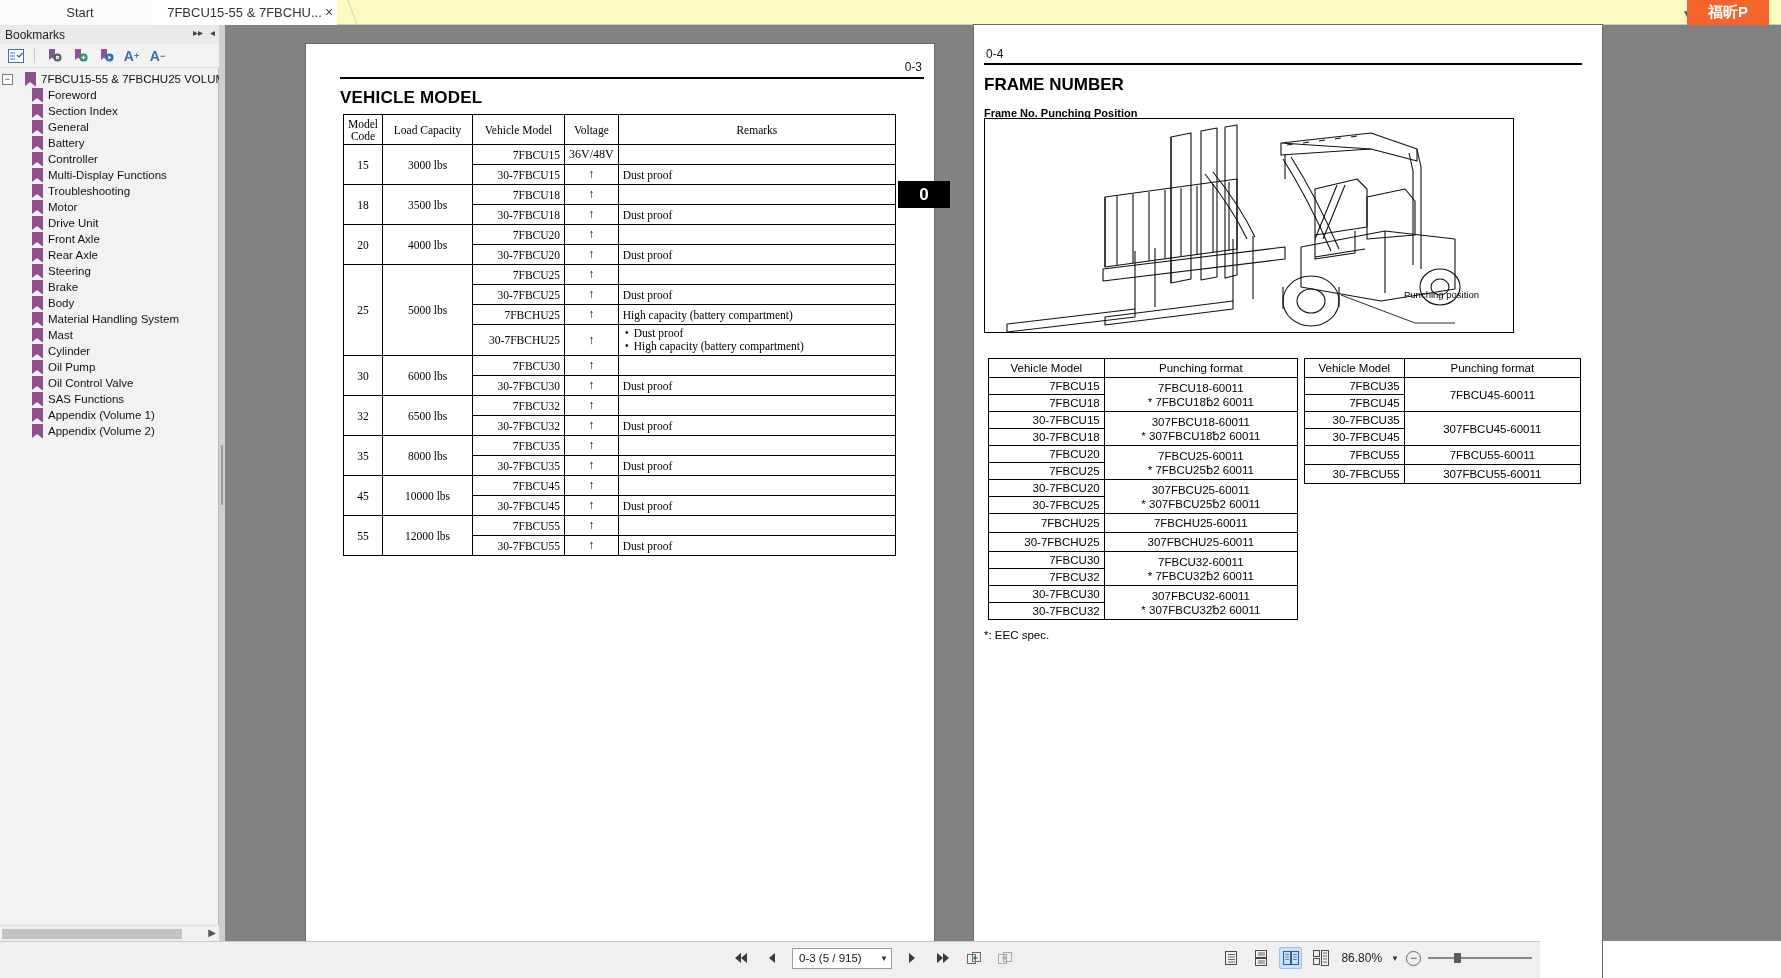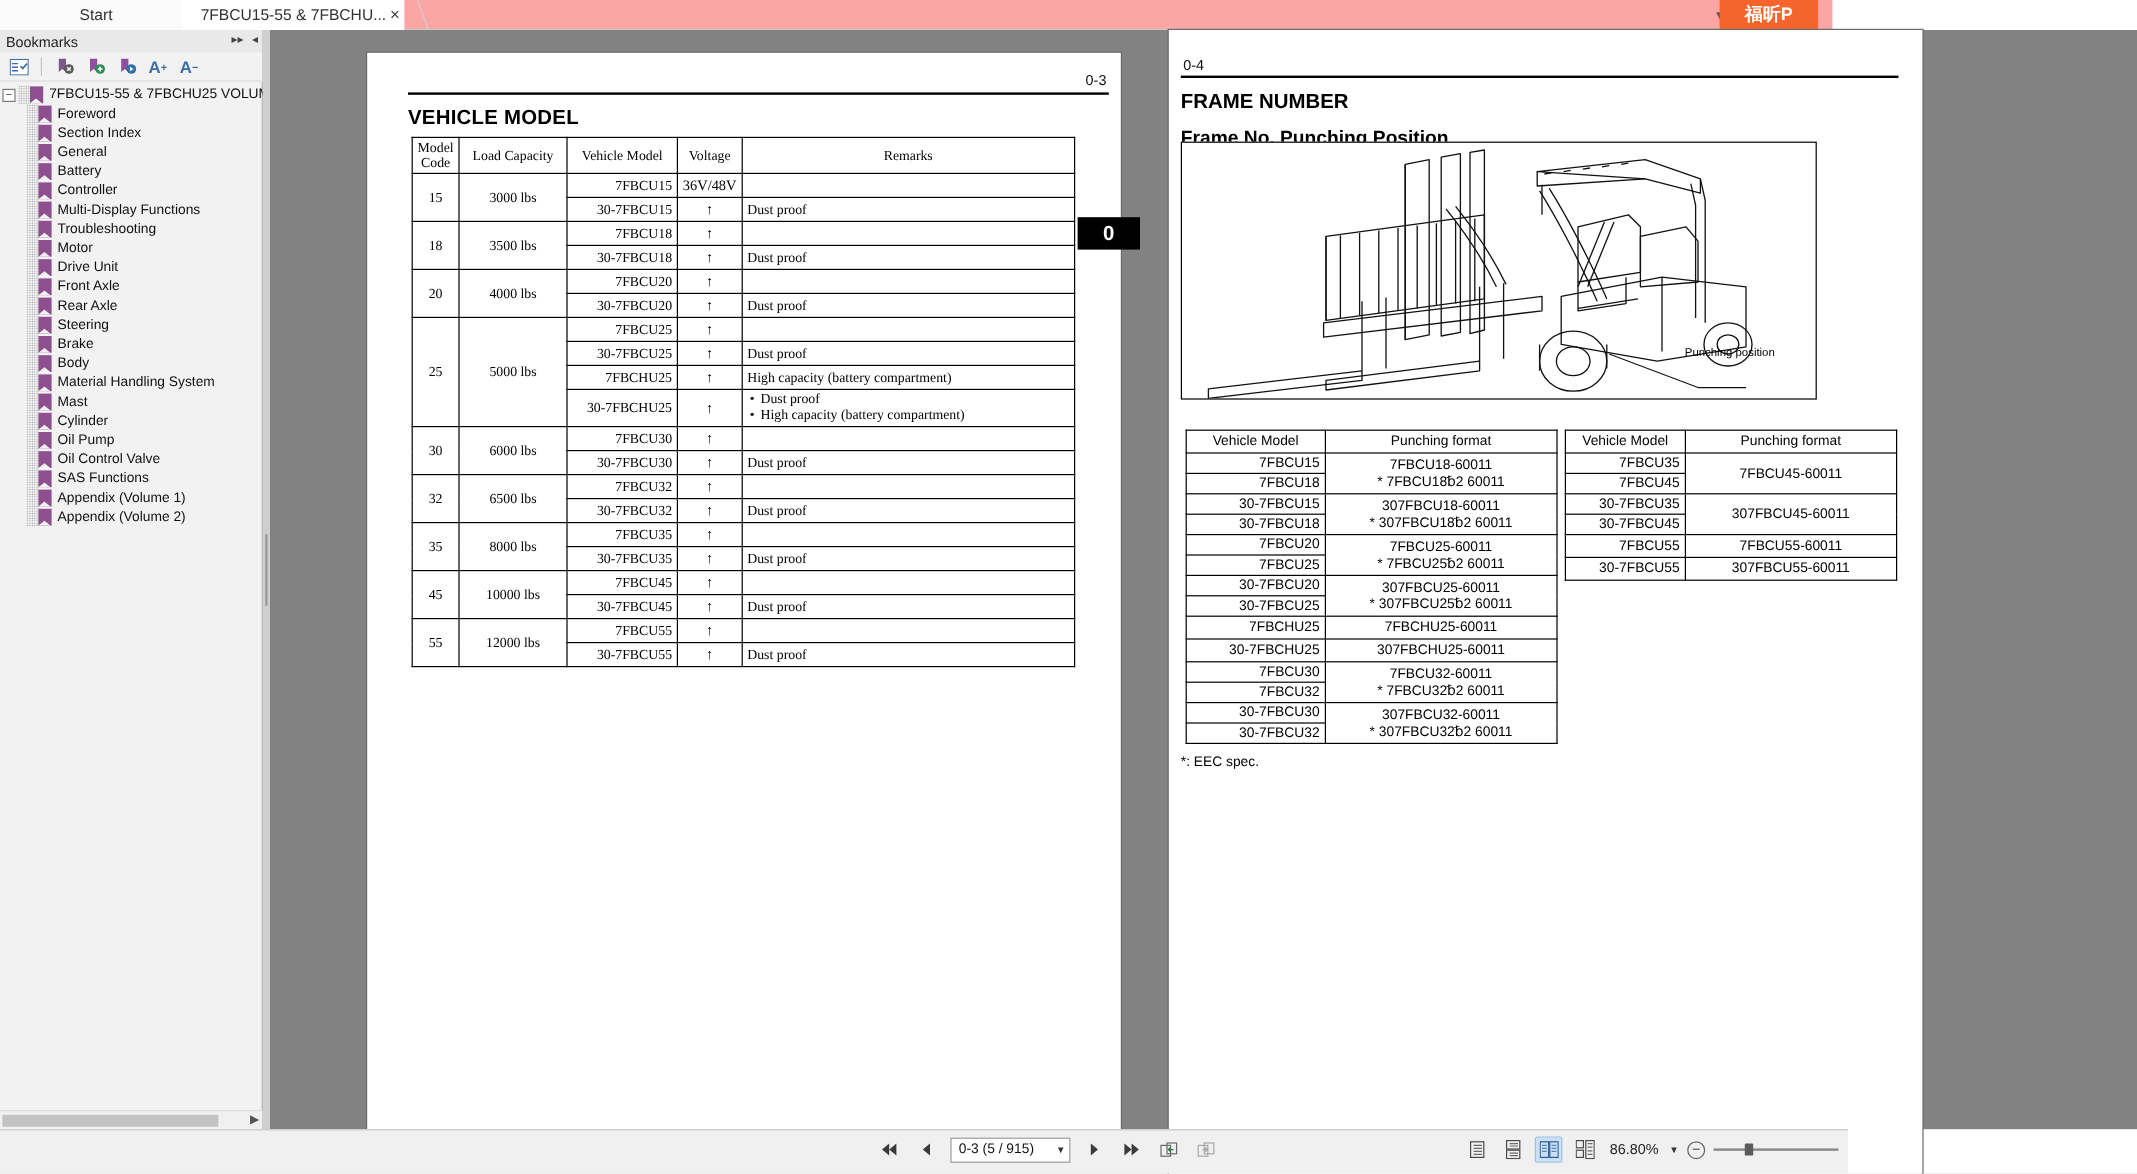--- a/index.html
+++ b/index.html
@@ -7,22 +7,22 @@
     margin: 0; padding: 0;
     width: 1781px; height: 978px;
     overflow: hidden;
     font-family: "Liberation Sans", sans-serif;
     background: #ffffff;
   }
   #app { position: relative; width: 1781px; height: 978px; }
 
   
   .tabbar {
-    position: absolute; left: 0; top: 0; width: 1527px; height: 25px;
-    background: #fca5a5; border-bottom: 1px solid #c8c8c8;
+    position: absolute; left: 0; top: 0; width: 1781px; height: 25px;
+    background: #fef9c3; border-bottom: 1px solid #c8c8c8;
   }
   .tab {
     position: absolute; top: 0; height: 25px;
     display: flex; align-items: center; justify-content: center;
     font-size: 13px; color: #333;
     background: #fbfbfb;
   }
   .tab.start { left: 0; width: 160px; }
   .tab.doc   { left: 152px; width: 185px; background: #ffffff; }
   .tab-sep {
@@ -188,21 +188,21 @@
   .hdr-rule-r {
     position: absolute; left: 10px; right: 20px; top: 38px;
     height: 2px; background: #000;
   }
   .h1r {
     position: absolute; left: 10px; top: 50px;
     font-size: 17px; font-weight: bold; color: #000;
   }
   .h2r {
     position: absolute; left: 10px; top: 82px;
-    font-size: 16px; font-weight: bold; color: #000;
+    font-size: 11px; font-weight: bold; color: #000;
   }
   .illus-box {
     position: absolute; left: 10px; top: 93px;
     width: 530px; height: 215px; border: 1.5px solid #000; background: #fff;
     overflow: hidden;
   }
   .punch-label {
     position: absolute; right: 34px; bottom: 32px;
     font-size: 9.5px; color: #000; white-space: nowrap;
   }

